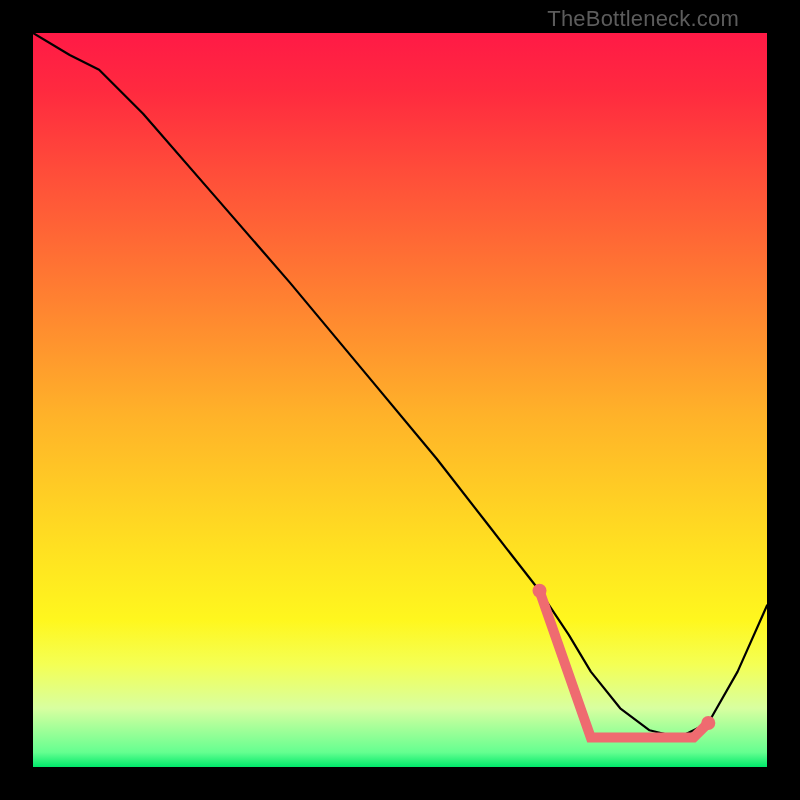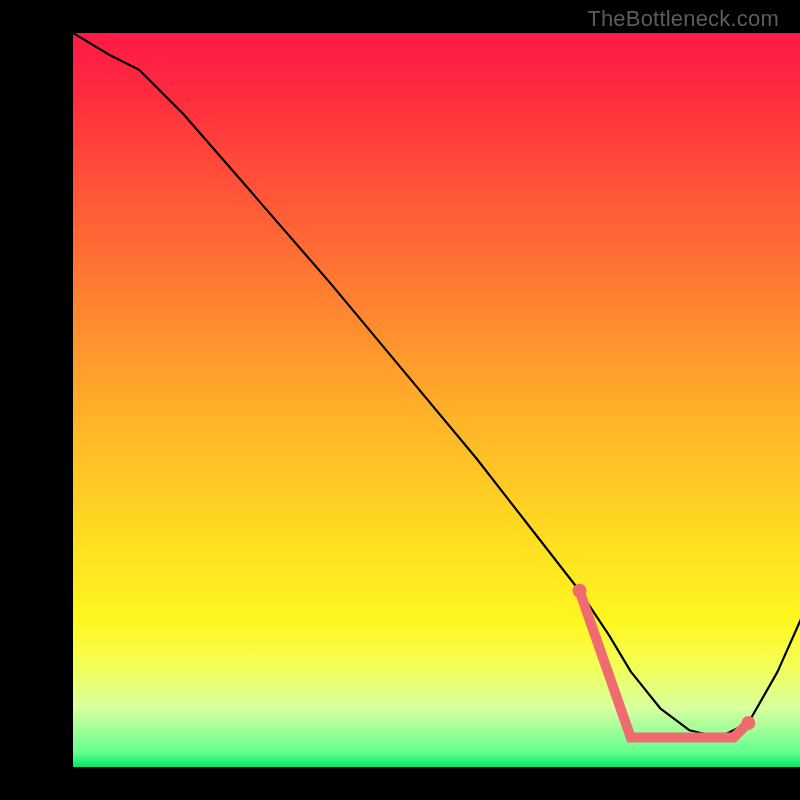--- a/index.html
+++ b/index.html
@@ -9,21 +9,20 @@
     height: 800px;
     background: #000;
     overflow: hidden;
     font-family: Arial, Helvetica, sans-serif;
   }
   .stage {
     position: relative;
     width: 749px;
     height: 800px;
     background: #000;
-    margin-left: 40px;
   }
   .plot {
     position: absolute;
     left: 33px;
     top: 33px;
     width: 734px;
     height: 734px;
     overflow: hidden;
   }
   .gradient {

